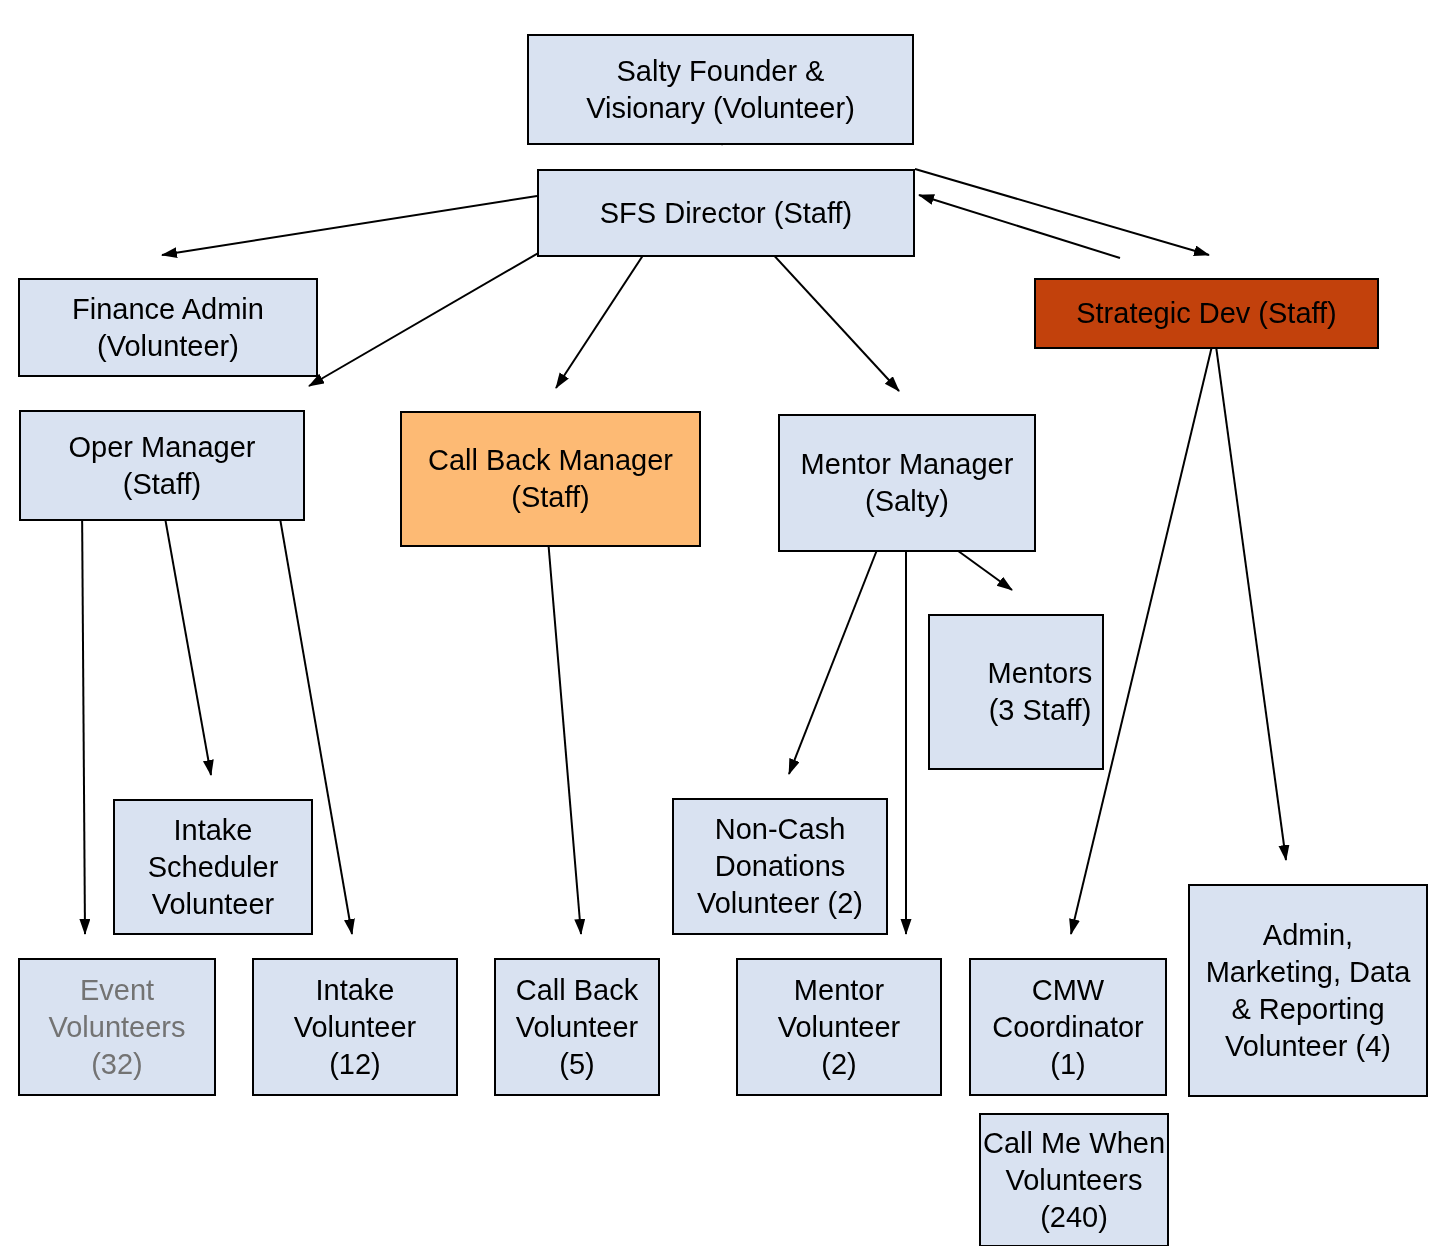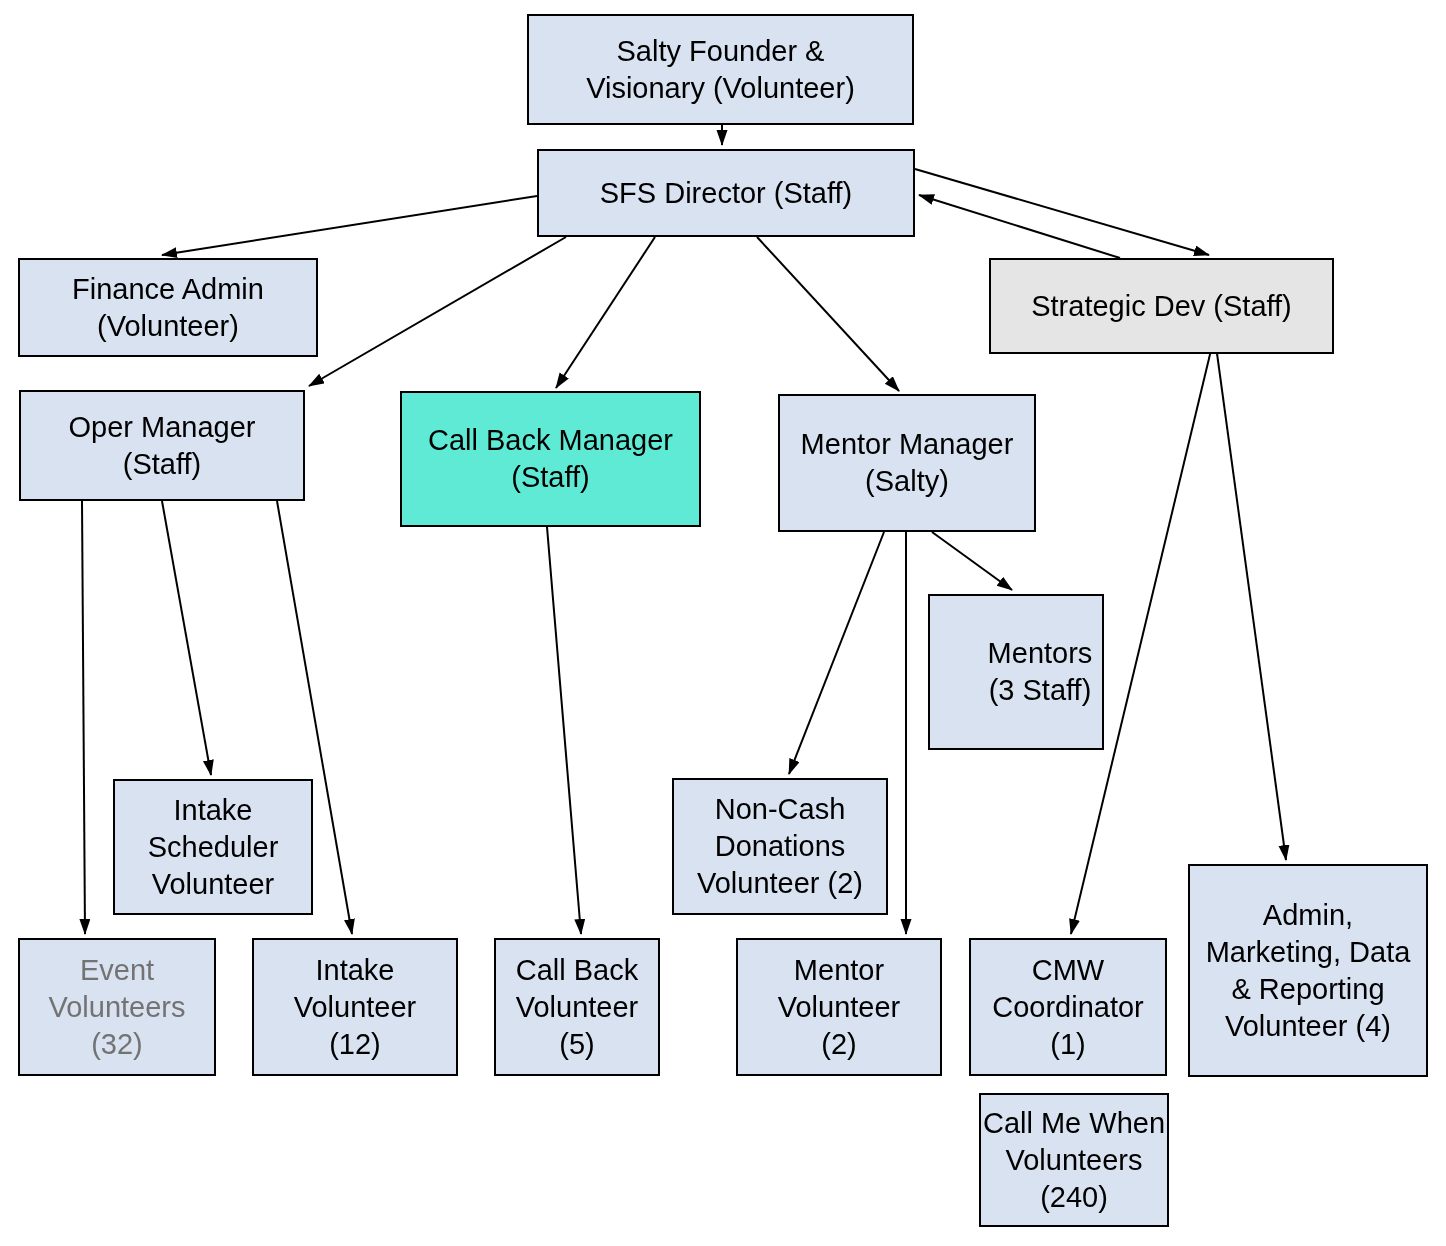--- a/index.html
+++ b/index.html
@@ -25,20 +25,21 @@
     position: absolute;
     box-sizing: border-box;
     display: flex;
     align-items: center;
     justify-content: center;
     text-align: center;
     white-space: pre-line;
     font-size: 29px;
     line-height: 37px;
     border: 2px solid #000000;
+    margin-top: 20px;
   }
 </style>
 </head>
 <body style="background: rgb(255, 255, 255);">
 
 <div class="canvas" style="background: rgb(255, 255, 255);">
   <svg class="edge-layer" viewBox="0 0 1446 1246" xmlns="http://www.w3.org/2000/svg">
     <defs>
       <marker id="arrowhead" markerUnits="userSpaceOnUse" markerWidth="18" markerHeight="13" refX="15" refY="5.5" orient="auto">
         <path d="M0,0 L16,5.5 L0,11 Z" fill="#000000"></path>
@@ -62,24 +63,24 @@
         <line x1="1212" y1="346" x2="1071" y2="934" stroke="#000000" marker-end="url(#arrowhead)"></line>
         <line x1="1216" y1="346" x2="1286" y2="860" stroke="#000000" marker-end="url(#arrowhead)"></line>
       </g>
   </svg>
   <div id="node-group">
       <div class="node" style="left: 527px; top: 14px; width: 387px; height: 111px; background: rgb(217, 226, 241); border-color: rgb(0, 0, 0); color: rgb(0, 0, 0);"><span>Salty Founder &amp;
 Visionary (Volunteer)</span></div>
       <div class="node" style="left: 537px; top: 149px; width: 378px; height: 88px; background: rgb(217, 226, 241); border-color: rgb(0, 0, 0); color: rgb(0, 0, 0);"><span>SFS Director (Staff)</span></div>
       <div class="node" style="left: 18px; top: 258px; width: 300px; height: 99px; background: rgb(217, 226, 241); border-color: rgb(0, 0, 0); color: rgb(0, 0, 0);"><span>Finance Admin
 (Volunteer)</span></div>
-      <div class="node" style="left: 989px; top: 258px; width: 345px; height: 96px; background: #e5e5e5; border-color: rgb(0, 0, 0); color: rgb(0, 0, 0);"><span>Strategic Dev (Staff)</span></div>
+      <div class="node" style="left: 1034px; top: 258px; width: 345px; height: 71px; background: #c2410c; border-color: rgb(0, 0, 0); color: rgb(0, 0, 0);"><span>Strategic Dev (Staff)</span></div>
       <div class="node" style="left: 19px; top: 390px; width: 286px; height: 111px; background: rgb(217, 226, 241); border-color: rgb(0, 0, 0); color: rgb(0, 0, 0);"><span>Oper Manager
 (Staff)</span></div>
-      <div class="node" style="left: 400px; top: 391px; width: 301px; height: 136px; background: #5eead4; border-color: rgb(0, 0, 0); color: rgb(0, 0, 0);"><span>Call Back Manager
+      <div class="node" style="left: 400px; top: 391px; width: 301px; height: 136px; background: #fdba74; border-color: rgb(0, 0, 0); color: rgb(0, 0, 0);"><span>Call Back Manager
 (Staff)</span></div>
       <div class="node" style="left: 778px; top: 394px; width: 258px; height: 138px; background: rgb(217, 226, 241); border-color: rgb(0, 0, 0); color: rgb(0, 0, 0);"><span>Mentor Manager
 (Salty)</span></div>
       <div class="node" style="left: 928px; top: 594px; width: 176px; height: 156px; background: rgb(217, 226, 241); border-color: rgb(0, 0, 0); color: rgb(0, 0, 0); padding-left: 48px;"><span>Mentors
 (3 Staff)</span></div>
       <div class="node" style="left: 672px; top: 778px; width: 216px; height: 137px; background: rgb(217, 226, 241); border-color: rgb(0, 0, 0); color: rgb(0, 0, 0);"><span>Non-Cash
 Donations
 Volunteer (2)</span></div>
       <div class="node" style="left: 113px; top: 779px; width: 200px; height: 136px; background: rgb(217, 226, 241); border-color: rgb(0, 0, 0); color: rgb(0, 0, 0);"><span>Intake
 Scheduler

